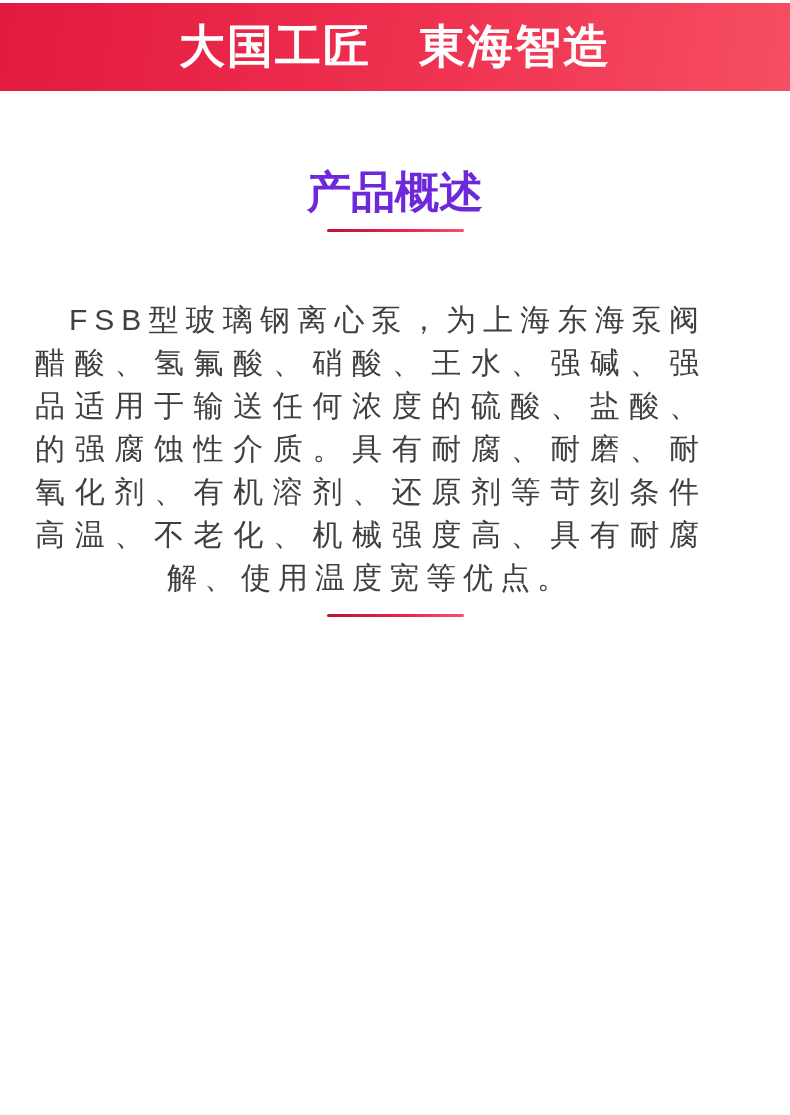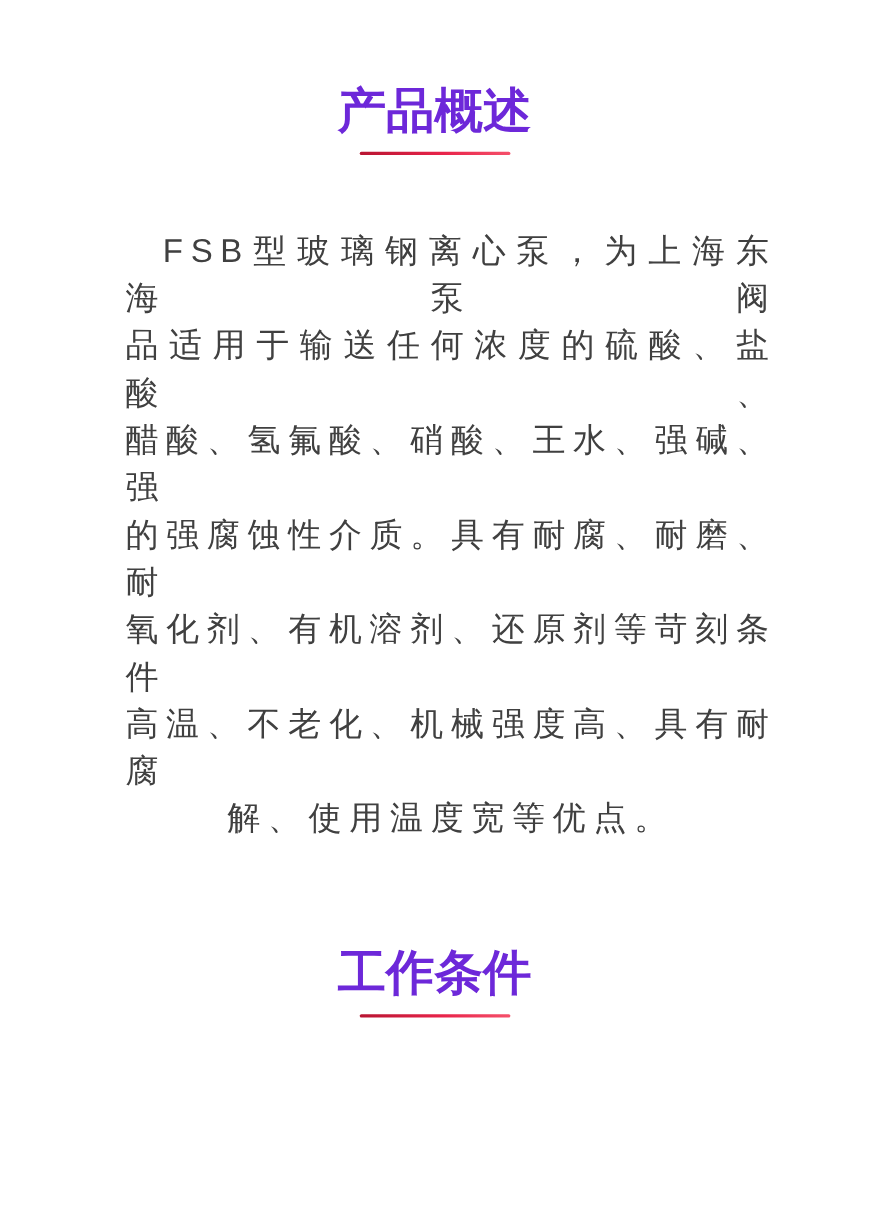--- a/index.html
+++ b/index.html
@@ -22,45 +22,47 @@
     margin-top:79px;text-align:center;
     font-size:44px;line-height:44px;font-weight:bold;color:#6d28d9;
   }
   .title-underline{
     width:137px;height:3px;margin:15px auto 0 auto;border-radius:2px;
     background:linear-gradient(90deg,#b81532 0%,#e8244a 55%,#f5506a 100%);
   }
 
   
   .para{
-    margin:66px 84px 0 114px;
+    margin:66px 84px 0 35px;
     font-size:30px;line-height:43px;letter-spacing:7px;
     color:#404040;font-weight:400;
   }
   .para .jline{text-align:justify;text-align-last:justify;}
   .para .indent{text-indent:34px;}
   .para .lastline{text-align:center;}
 
   .section-title.second{margin-top:97px;}
 </style>
 </head>
 <body>
 
 <div class="page">
 
+  <div class="banner">
+    <div class="banner-title">大国工匠　東海智造</div>
+  </div>
 
   <div class="section-title">产品概述</div>
   <div class="title-underline"></div>
 
   <div class="para">
     <div class="jline indent">FSB型玻璃钢离心泵，为上海东海泵阀</div>
+    <div class="jline">醋酸、氢氟酸、硝酸、王水、强碱、强</div>
     <div class="jline">品适用于输送任何浓度的硫酸、盐酸、</div>
-    <div class="jline">醋酸、氢氟酸、硝酸、王水、强碱、强</div>
     <div class="jline">的强腐蚀性介质。具有耐腐、耐磨、耐</div>
     <div class="jline">氧化剂、有机溶剂、还原剂等苛刻条件</div>
     <div class="jline">高温、不老化、机械强度高、具有耐腐</div>
     <div class="lastline">解、使用温度宽等优点。</div>
   </div>
 
-  <div class="section-title second">工作条件</div>
   <div class="title-underline"></div>
 
 </div>
 
 </body></html>

